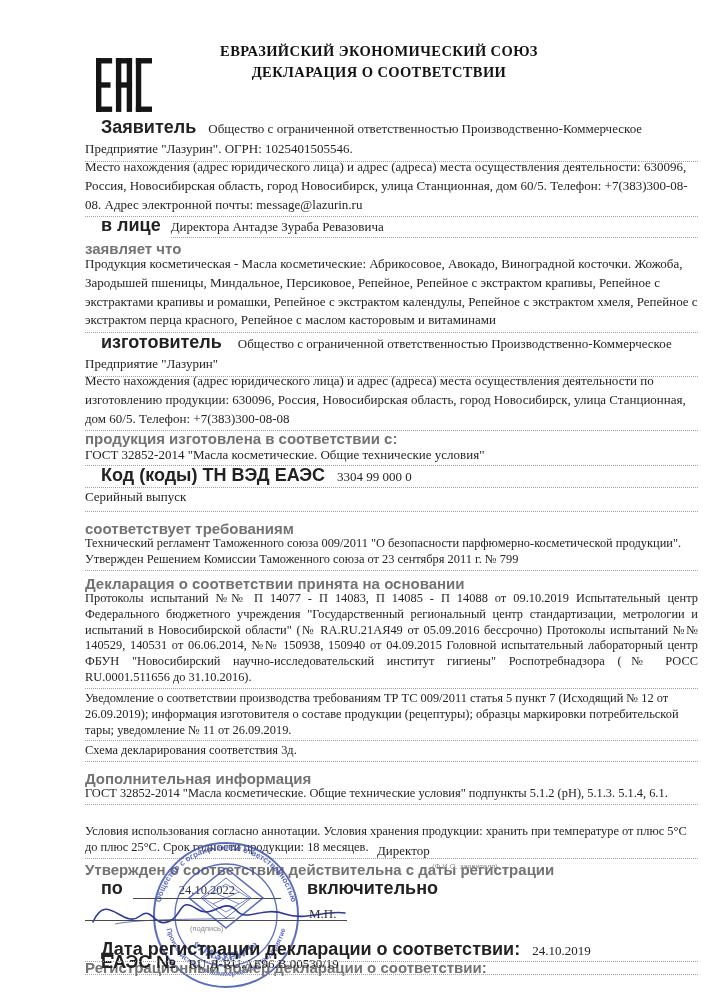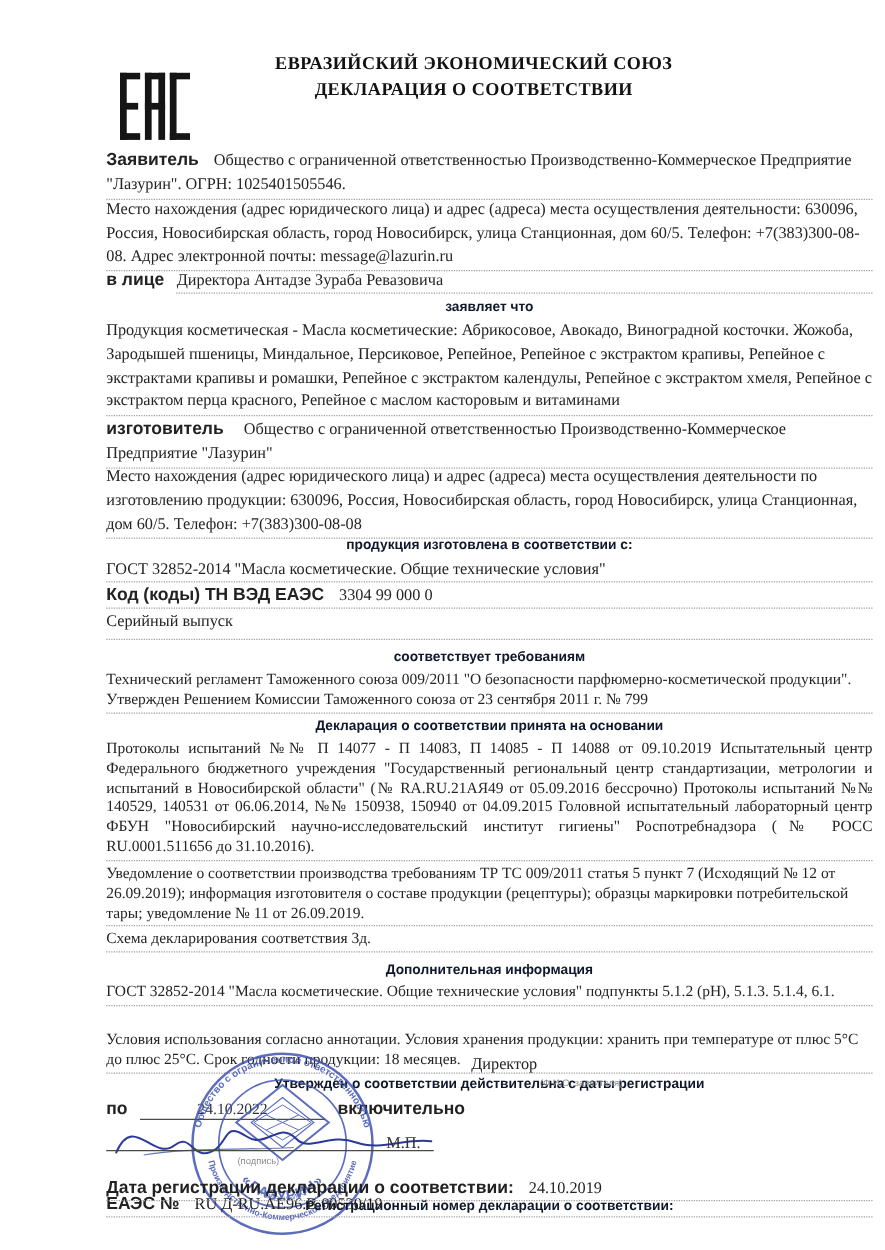--- a/index.html
+++ b/index.html
@@ -4,23 +4,23 @@
 <style>
   html,body{margin:0;padding:0;background:#e8e8e8;}
   .page{position:relative;width:708px;height:1000px;background:#fff;margin:0 auto;
         font-family:"Liberation Serif",serif;color:#1f1f1f;overflow:hidden;
         box-shadow:0 0 0 1px #d5d5d5;}
   .abs{position:absolute;left:85px;width:613px;}
   .titles{position:absolute;left:60px;right:10px;top:41px;text-align:center;
           font-family:"Liberation Serif",serif;font-weight:bold;font-size:14.5px;
           line-height:21px;letter-spacing:.4px;color:#121212;}
   .eac{position:absolute;left:96px;top:58px;}
-  .lbl{font-family:"Liberation Sans",sans-serif;font-weight:bold;font-size:14px;color:#222;}
+  .lbl{font-family:"Liberation Sans",sans-serif;font-weight:bold;font-size:18px;color:#222;margin-left:16px;}
   .val{font-family:"Liberation Serif",serif;font-size:13px;color:#242424;}
-  .head{font-family:"Liberation Sans",sans-serif;font-weight:bold;font-size:11px;color:#0f172a;text-align:center;}
+  .head{font-family:"Liberation Sans",sans-serif;font-weight:bold;font-size:15px;color:#737373;}
   .dotted{border-bottom:1px dotted #9f9f9f;padding-bottom:2px;}
   .lh19{line-height:18.8px;}
   .lh16{line-height:15.8px;font-size:12.4px;}
   .just{text-align:justify;}
   .flexrow{display:flex;align-items:baseline;}
   .underfill{flex:1;border-bottom:1px dotted #9f9f9f;margin-left:10px;padding-bottom:2px;}
   .smallcap{font-family:"Liberation Sans",sans-serif;font-size:7.5px;color:#8a8a8a;}
   .solidline{border-bottom:1.2px solid #4a4a4a;}
   .datebox{display:inline-block;width:148px;text-align:center;border-bottom:1.2px solid #4a4a4a;
            font-size:12.5px;color:#30343f;margin:0 6px;}

